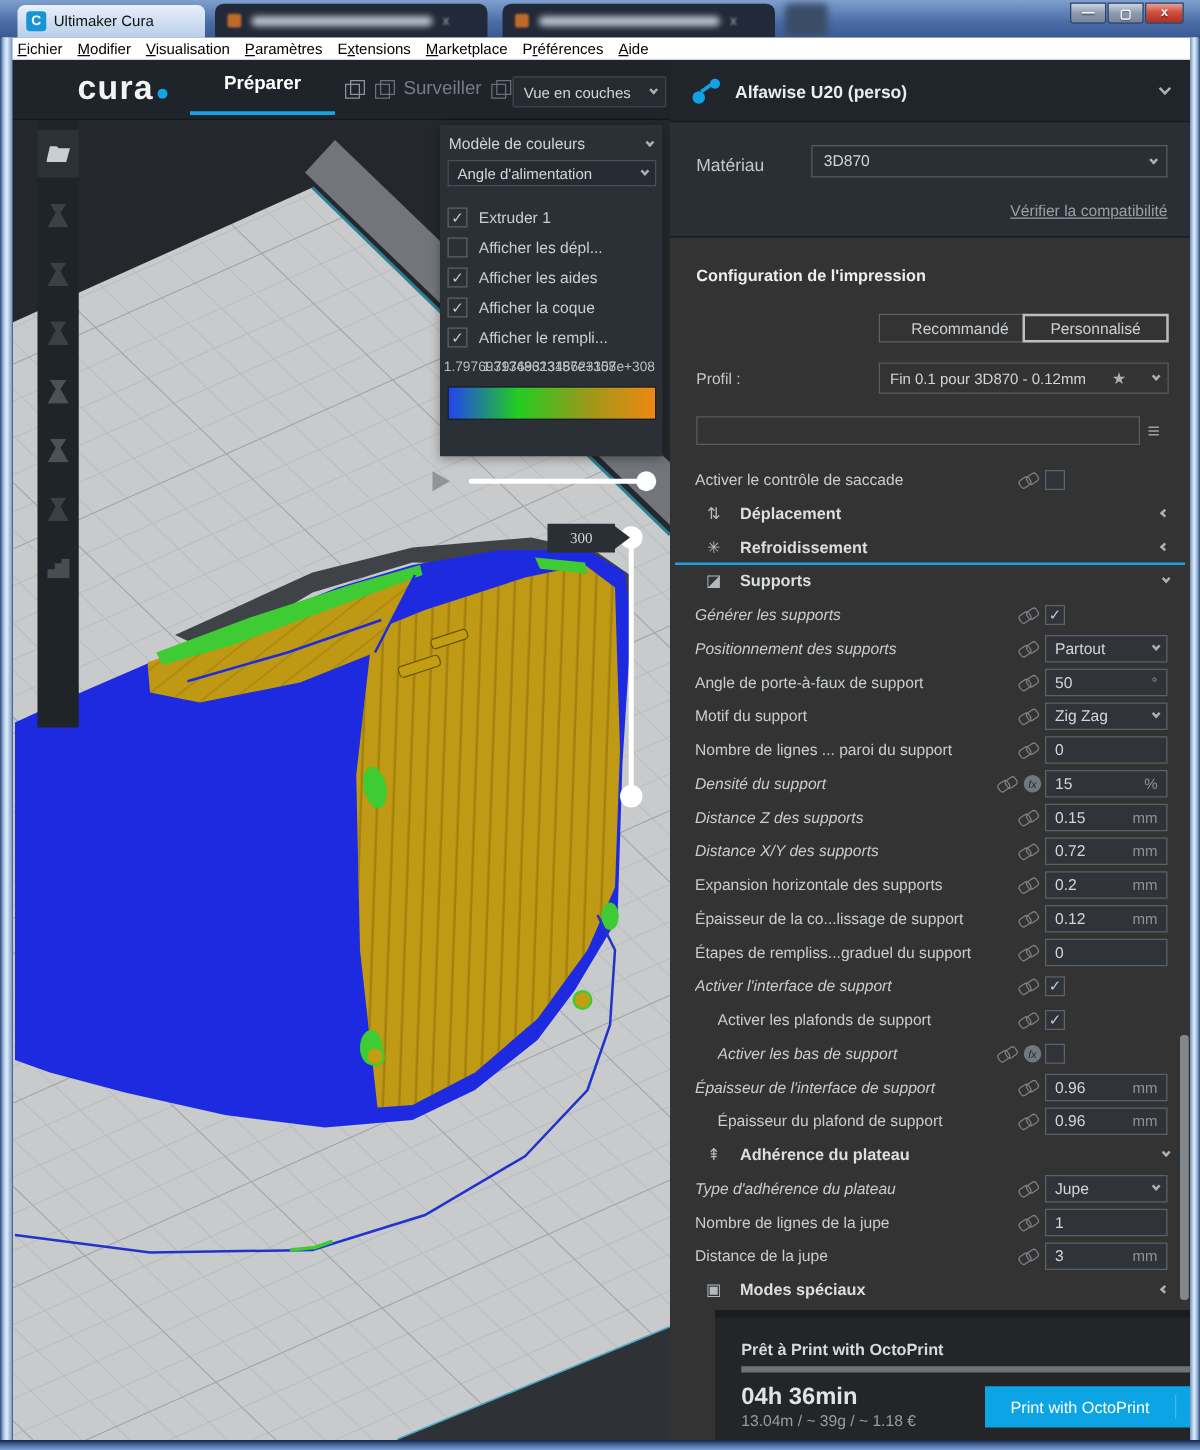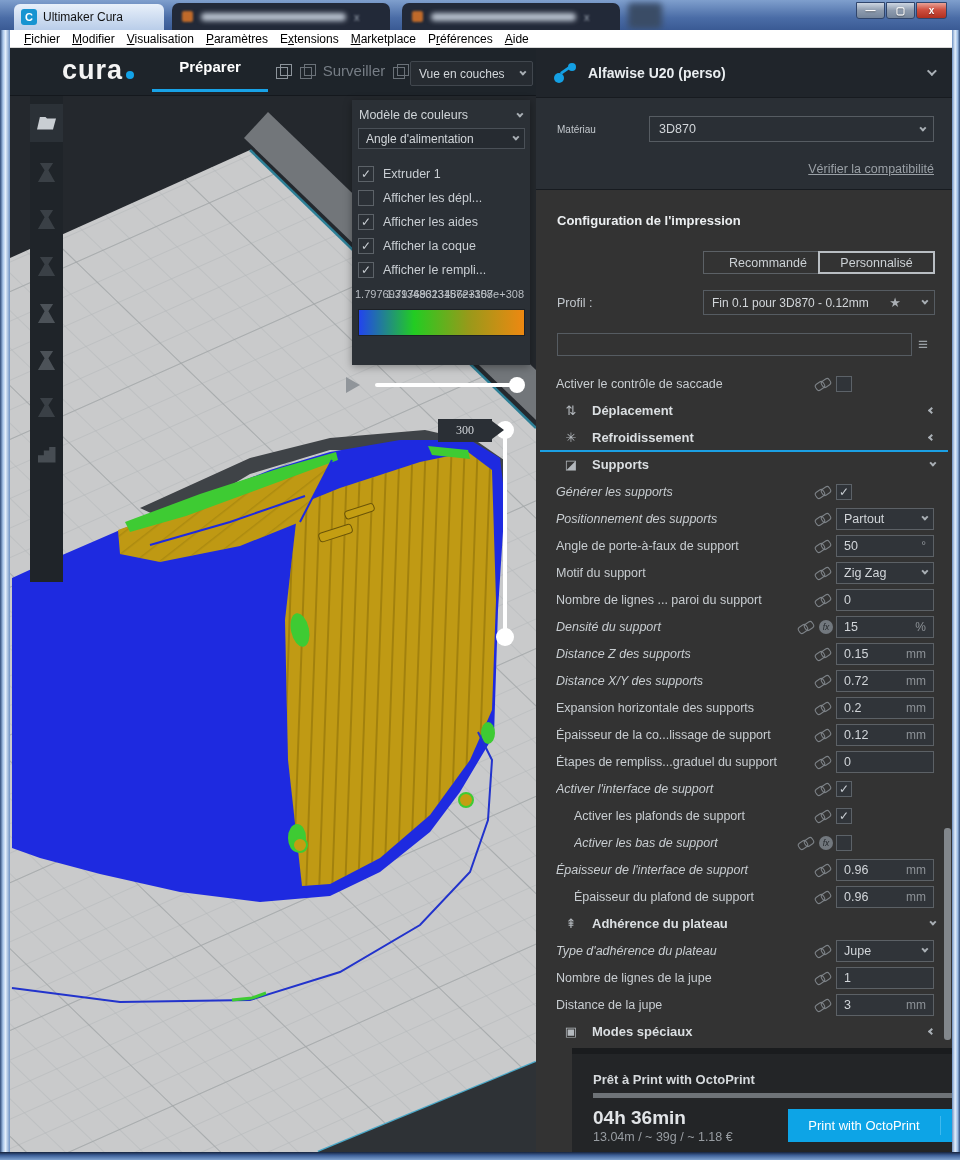--- a/index.html
+++ b/index.html
@@ -20,21 +20,21 @@
   .bg-tab .fav { width:11px; height:11px; border-radius:2px; background:#c06a2a; filter:blur(1px); }
   .bg-tab .bar { height:8px; border-radius:4px; background:#b9c2cf; filter:blur(2.5px); }
   .bg-tab .x { color:#9aa4b2; font-size:11px; filter:blur(1px); }
   .bg-blob { position:absolute; top:3px; width:34px; height:26px; background:#3a4c66; filter:blur(3px); border-radius:4px; }
   .winbtn { position:absolute; top:2px; height:17px; width:29px; border:1px solid #30456b; border-radius:0 0 3px 3px;
     display:flex; align-items:center; justify-content:center; color:#fff; font-size:10px; font-weight:bold;
     background:linear-gradient(#cdd6e2,#8d9bae 50%,#75859a); text-shadow:0 1px 1px rgba(0,0,0,.4); }
   #btn-close { background:linear-gradient(#e8a296,#cf5040 45%,#b03020); width:31px; }
 
   #menubar { position:absolute; left:2px; top:30px; width:956px; height:18px; background:#fff; z-index:50;
-    display:flex; align-items:center; gap:0; padding-left:16px; border-bottom:1px solid #d8d8d8; }
+    display:flex; align-items:center; gap:0; padding-left:6px; border-bottom:1px solid #d8d8d8; }
   #menubar .mi { font-size:12px; color:#000; padding:0 6px; cursor:default; }
   #menubar .mi u { text-decoration:underline; }
 
   
   .brd { position:absolute; z-index:60; }
   #brd-l { left:0; top:30px; width:10px; height:1130px; background:linear-gradient(90deg,#2e4a78,#a9c6ea 30%,#e3eefb 55%,#6f92c2); }
   #brd-r { left:952px; top:30px; width:8px; height:1130px; background:linear-gradient(90deg,#6f92c2,#e3eefb 40%,#9cbce4,#2e4a78); }
   #brd-b { left:0; top:1152px; width:960px; height:8px; background:linear-gradient(#16233e,#3c5e96 40%,#7fa2d0); }
 
   
@@ -97,21 +97,21 @@
   
   #right-panel { position:absolute; left:536px; top:48px; width:416px; height:1104px; background:#333; z-index:15; }
   #machine-head { position:absolute; left:0; top:0; width:416px; height:50px; background:#20252b; display:flex; align-items:center; padding:0 18px; gap:12px; border-bottom:1px solid #171b20; }
   .nozzle-ico { position:relative; width:22px; height:20px; }
   .nozzle-ico i { position:absolute; border-radius:50%; background:#14a0e4; }
   .nozzle-ico .b1 { left:0; bottom:0; width:10px; height:10px; }
   .nozzle-ico .b2 { right:0; top:0; width:8px; height:8px; }
   .nozzle-ico:after { content:""; position:absolute; left:6px; top:6px; width:10px; height:3px; background:#14a0e4; transform:rotate(-35deg); }
   #machine-name { color:#e9edf0; font-size:14px; font-weight:bold; flex:1; }
   #machine-body { position:absolute; left:0; top:50px; width:416px; height:92px; background:#2a2f35; border-bottom:1px solid #171b20; }
-  #mat-label { position:absolute; left:21px; top:76px; color:#c3c8cd; font-size:10px; }
+  #mat-label { position:absolute; left:21px; top:76px; color:#c3c8cd; font-size:14px; }
   #mat-select { position:absolute; left:113px; top:68px; width:285px; height:26px; background:#2a2f35; border:1px solid #565c62;
     color:#d2d6da; font-size:12.5px; display:flex; align-items:center; justify-content:space-between; padding:0 9px; }
   #compat-link { position:absolute; right:18px; top:114px; color:#9aa0a6; font-size:12.5px; text-decoration:underline; }
 
   #setup-title { position:absolute; left:21px; top:165px; color:#eceff1; font-size:13px; font-weight:bold; }
   .mode-btn { position:absolute; top:203px; height:23px; border:1px solid #5c6166; color:#ccd1d5; font-size:12.5px;
     display:flex; align-items:center; justify-content:center; background:#333; }
   #mode-reco { left:167px; width:130px; }
   #mode-perso { left:282px; width:117px; border:2px solid #b9bec3; }
   #profil-label { position:absolute; left:21px; top:248px; color:#c3c8cd; font-size:12.5px; }

